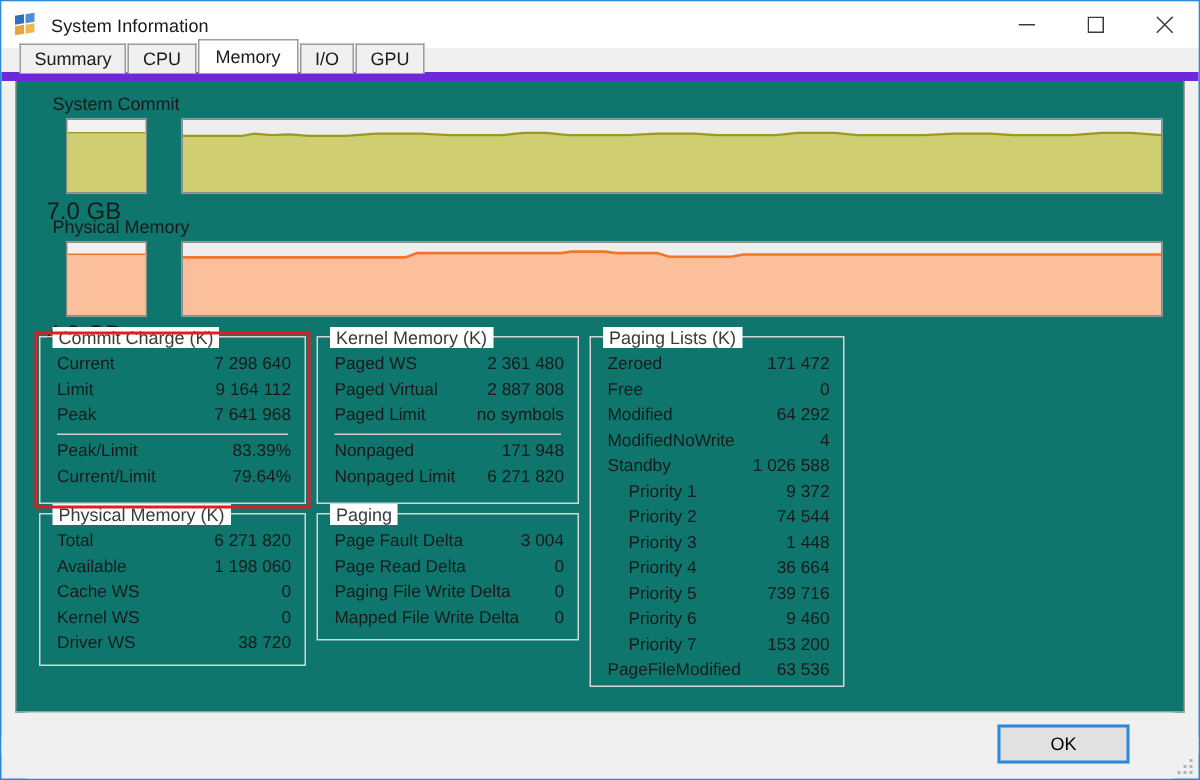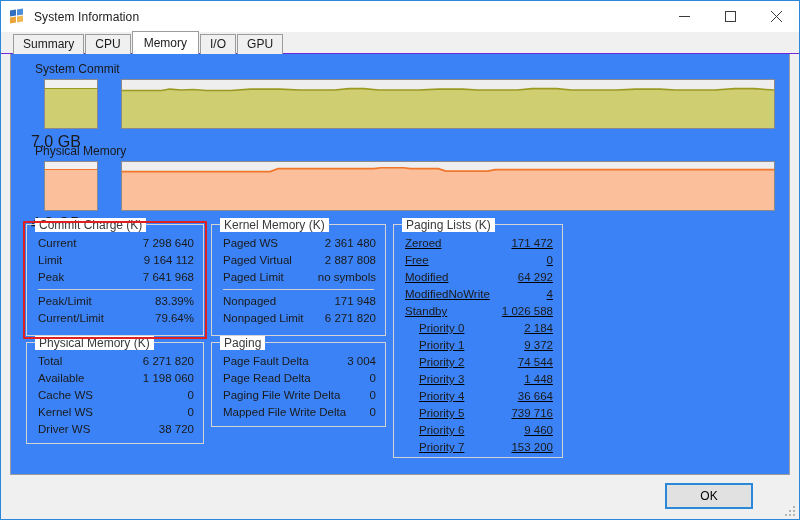--- a/index.html
+++ b/index.html
@@ -42,21 +42,21 @@
     color: #444;
   }
   .winbtn svg { display: block; }
   
   #tabstrip {
     height: 22px; min-height: 22px;
     background: #f0f0f0;
     display: flex; align-items: flex-end;
     padding-left: 12px;
     position: relative;
-    border-bottom: 1px solid #6d28d9;
+    border-bottom: 6px solid #6d28d9;
     box-sizing: border-box;
   }
   .tab {
     font-size: 12px; color: #1a1a1a;
     padding: 2px 9px 3px 9px;
     border: 1px solid #9c9c9c;
     border-bottom: none;
     background: #f0f0f0;
     margin-right: 1px;
     line-height: 14px;
@@ -66,21 +66,21 @@
   .tab.active {
     background: #ffffff;
     padding: 4px 11px 4px 11px;
     top: 1px;
     z-index: 3;
     border-color: #9c9c9c;
   }
   
   #page {
     flex: 1;
-    background: #3b82f6;
+    background: #0f766e;
     margin: 0 9px 0 9px;
     border: 1px solid #9c9c9c;
     border-top: none;
     position: relative;
     box-sizing: border-box;
   }
   #content { position: absolute; inset: 0; }
 
   
   .graph-row { position: absolute; left: 0; right: 0; }
@@ -338,21 +338,21 @@
           <span class="k">Paging File Write Delta</span>
           <span class="v">0</span>
         </div>
         <div class="row">
           <span class="k">Mapped File Write Delta</span>
           <span class="v">0</span>
         </div>
       </div>
     </div>
 
-    <div class="group" style="left:382px; top:170px; width:170px; height:234px;text-decoration:underline;">
+    <div class="group" style="left:382px; top:170px; width:170px; height:234px;">
       <div class="group-title">Paging Lists (K)</div>
       <div class="rows">
         <div class="row">
           <span class="k">Zeroed</span>
           <span class="v">171 472</span>
         </div>
         <div class="row">
           <span class="k">Free</span>
           <span class="v">0</span>
         </div>
@@ -362,24 +362,20 @@
         </div>
         <div class="row">
           <span class="k">ModifiedNoWrite</span>
           <span class="v">4</span>
         </div>
         <div class="row">
           <span class="k">Standby</span>
           <span class="v">1 026 588</span>
         </div>
         <div class="row indent">
-          <span class="k">Priority 0</span>
-          <span class="v">2 184</span>
-        </div>
-        <div class="row indent">
           <span class="k">Priority 1</span>
           <span class="v">9 372</span>
         </div>
         <div class="row indent">
           <span class="k">Priority 2</span>
           <span class="v">74 544</span>
         </div>
         <div class="row indent">
           <span class="k">Priority 3</span>
           <span class="v">1 448</span>
@@ -392,20 +388,24 @@
           <span class="k">Priority 5</span>
           <span class="v">739 716</span>
         </div>
         <div class="row indent">
           <span class="k">Priority 6</span>
           <span class="v">9 460</span>
         </div>
         <div class="row indent">
           <span class="k">Priority 7</span>
           <span class="v">153 200</span>
+        </div>
+        <div class="row">
+          <span class="k">PageFileModified</span>
+          <span class="v">63 536</span>
         </div>
       </div>
     </div>
 
    </div>
   </div>
 
   <div id="footer">
     <div id="ok-button">OK</div>
     <div id="grip">

